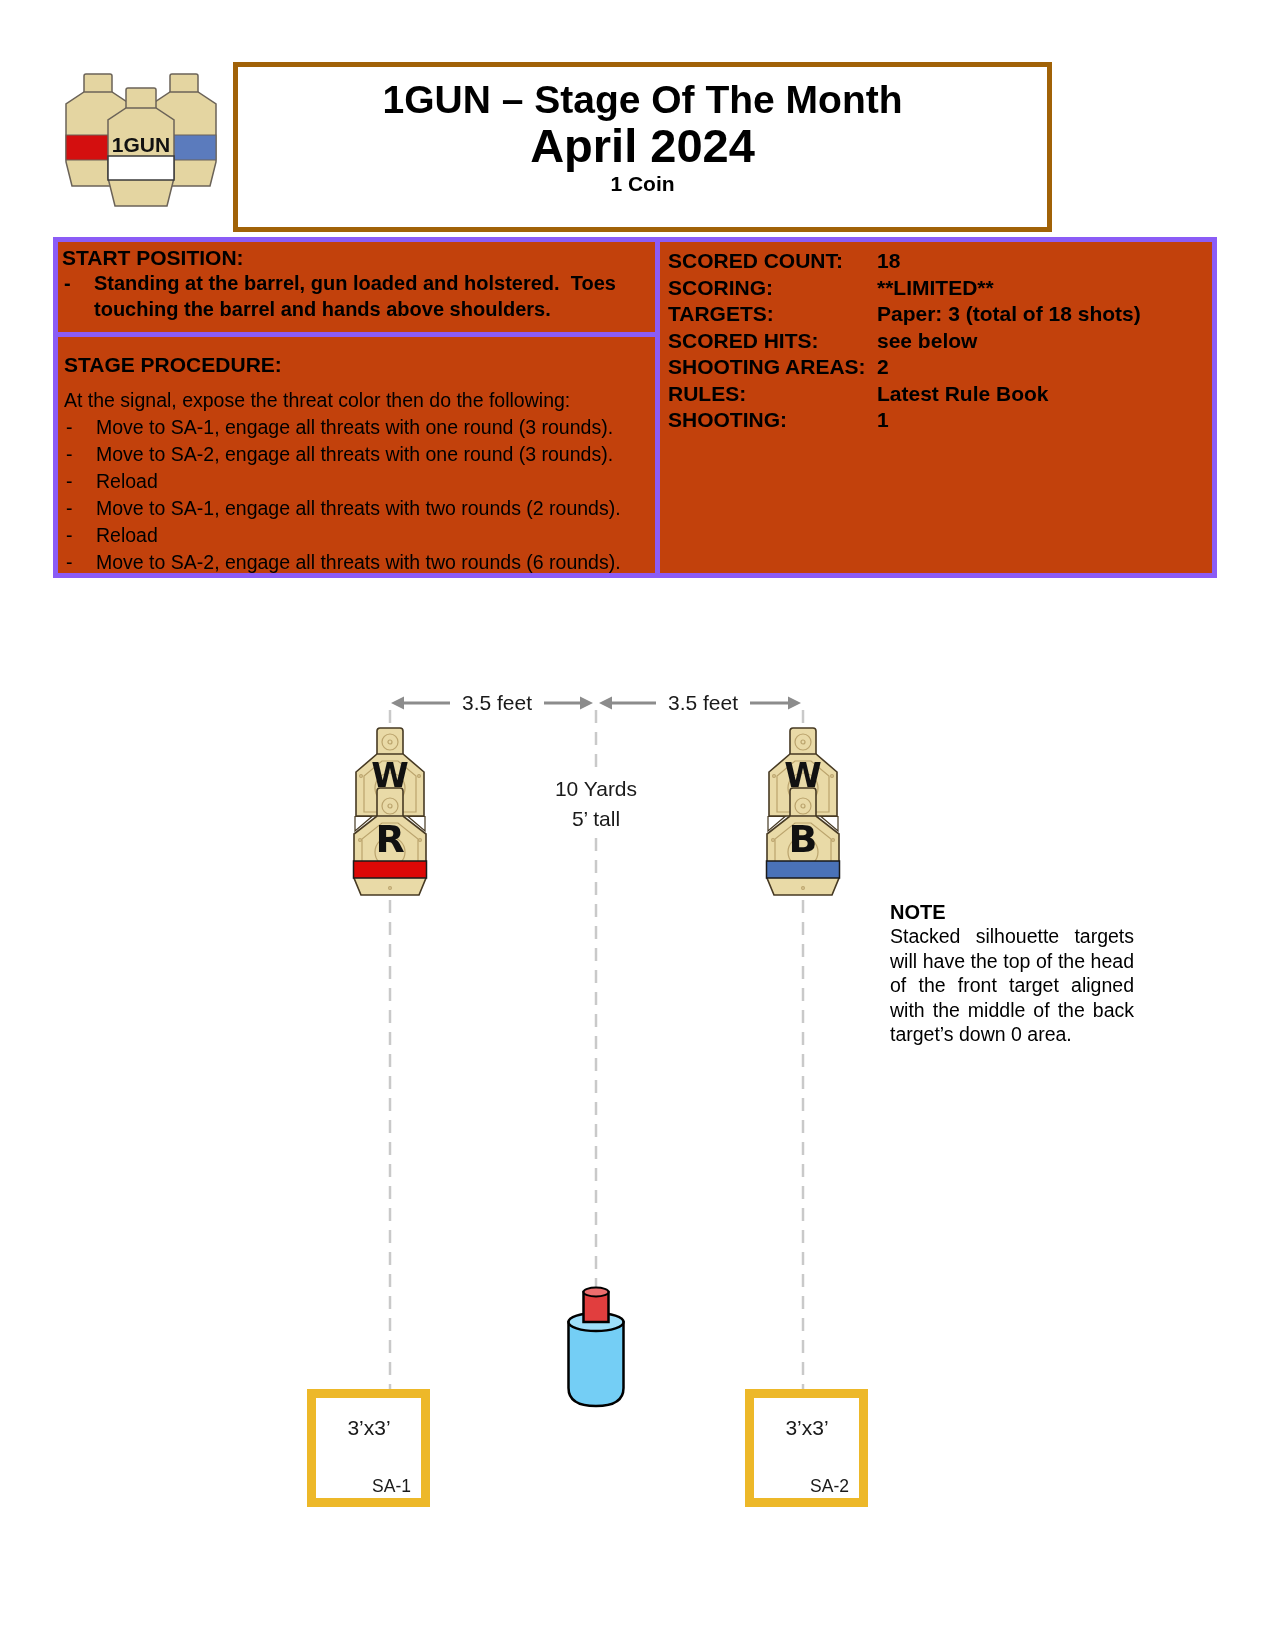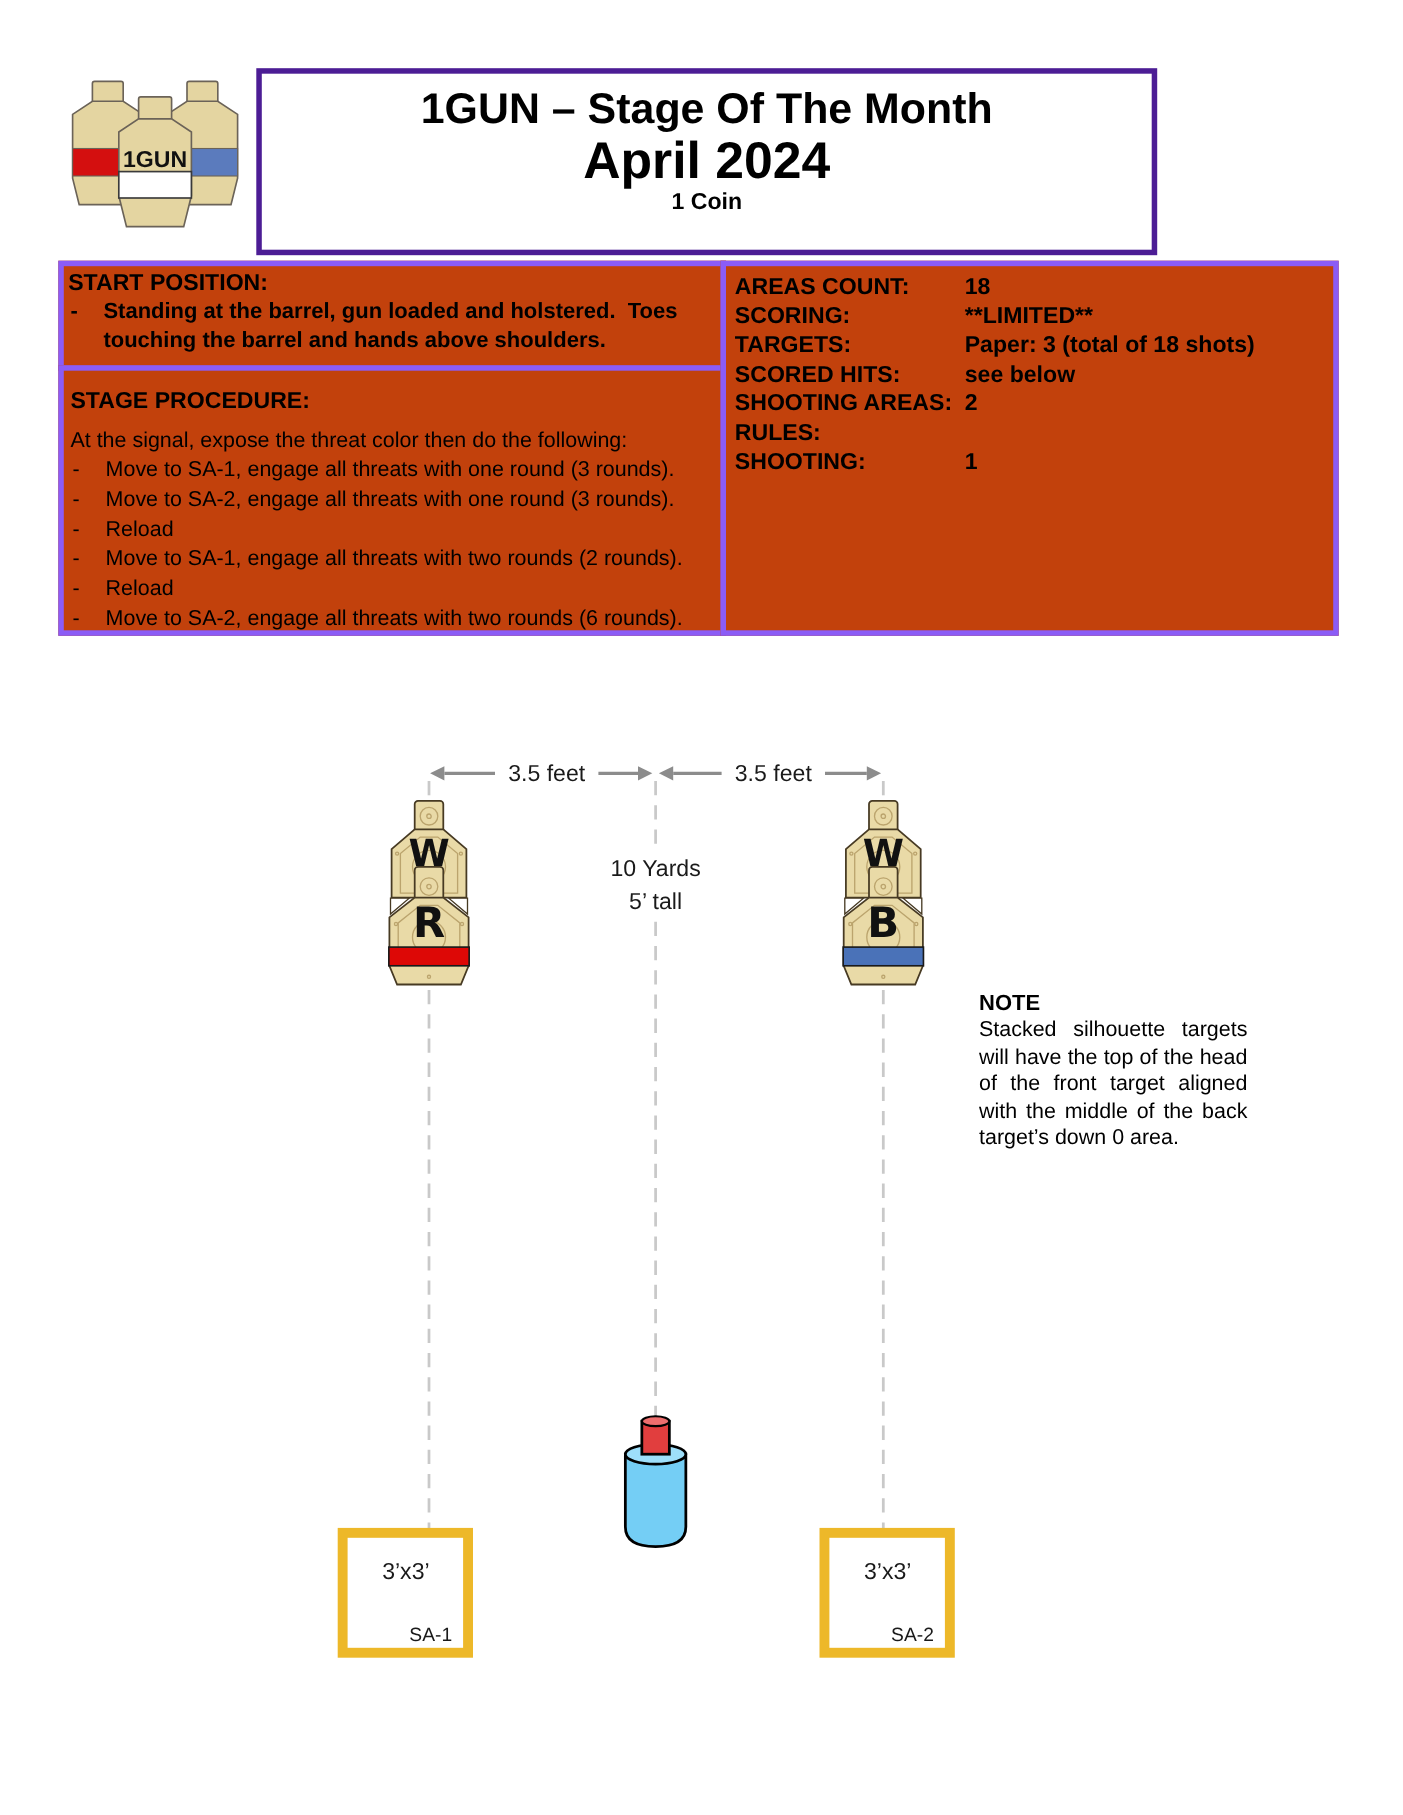--- a/index.html
+++ b/index.html
@@ -5,21 +5,21 @@
   html,body{margin:0;padding:0;}
   body{
     width:1275px;height:1650px;position:relative;background:#ffffff;
     font-family:"Liberation Sans",sans-serif;color:#000;
     -webkit-font-smoothing:antialiased;overflow:hidden;
   }
   
   .logo{position:absolute;left:56px;top:60px;width:172px;height:152px;}
   .title-box{
     position:absolute;left:233px;top:62px;width:819px;height:170px;
-    border:5px solid #4c1d95;box-sizing:border-box;text-align:center;
+    border:5px solid #a16207;box-sizing:border-box;text-align:center;
   }
   .title-main{font-size:39px;font-weight:bold;margin-top:12px;line-height:42px;}
   .title-sub{font-size:47px;font-weight:bold;margin-top:4px;line-height:42px;}
   .title-coin{font-size:21px;font-weight:bold;margin-top:5px;}
   
   .table{position:absolute;left:53px;top:232px;width:1169px;}
   .stage-type{
     border:5px solid #000;box-sizing:border-box;height:40px;
     display:flex;align-items:center;padding-left:6px;
     font-weight:bold;font-size:21px;
@@ -129,41 +129,42 @@
           </div>
           <div class="bullet-row">
             <span class="dash">-</span>
             <span class="bullet-text">Move to SA-2, engage all threats with two rounds (6 rounds).</span>
           </div>
         </div>
       </div>
     </div>
     <div class="box right-panel">
       <div class="spec-row">
-        <span class="spec-label">AREAS COUNT:</span>
+        <span class="spec-label">SCORED COUNT:</span>
         <span class="spec-value">18</span>
       </div>
       <div class="spec-row">
         <span class="spec-label">SCORING:</span>
         <span class="spec-value">**LIMITED**</span>
       </div>
       <div class="spec-row">
         <span class="spec-label">TARGETS:</span>
         <span class="spec-value">Paper: 3 (total of 18 shots)</span>
       </div>
       <div class="spec-row">
         <span class="spec-label">SCORED HITS:</span>
         <span class="spec-value">see below</span>
       </div>
       <div class="spec-row">
         <span class="spec-label">SHOOTING AREAS:</span>
         <span class="spec-value">2</span>
       </div>
       <div class="spec-row">
         <span class="spec-label">RULES:</span>
+        <span class="spec-value">Latest Rule Book</span>
       </div>
       <div class="spec-row">
         <span class="spec-label">SHOOTING:</span>
         <span class="spec-value">1</span>
       </div>
     </div>
   </div>
 </div>
 
 <svg class="diagram" width="1275" height="880" viewBox="0 640 1275 880">

